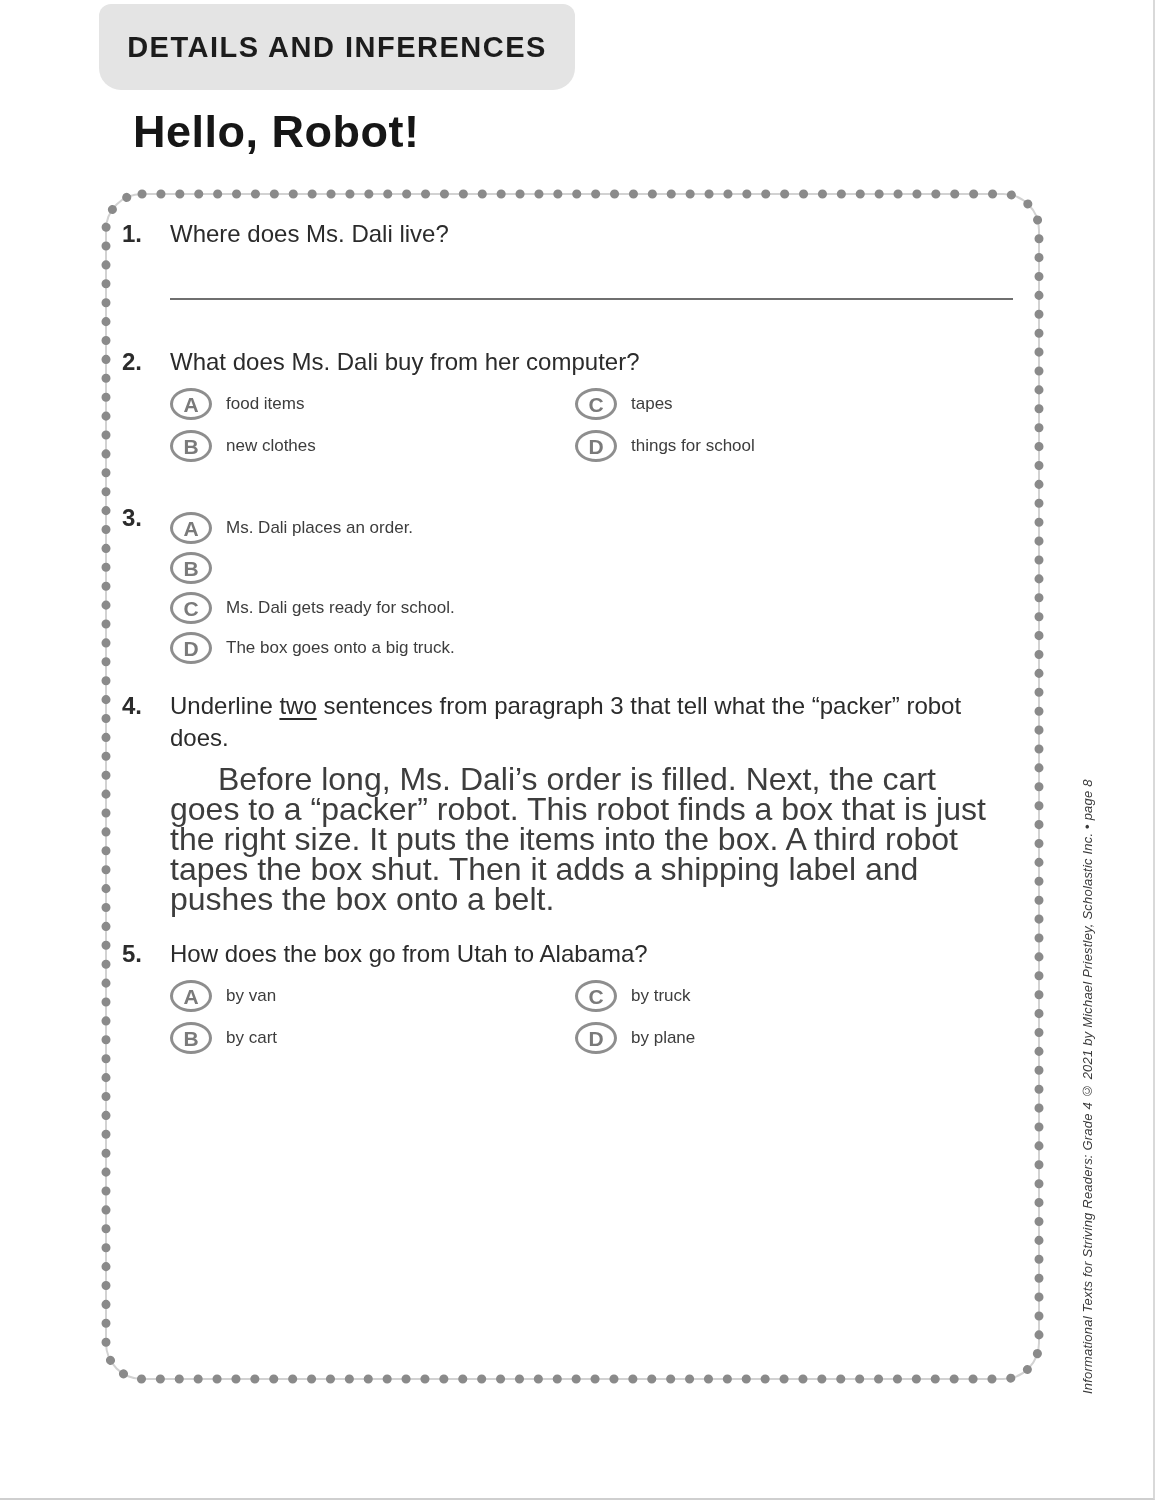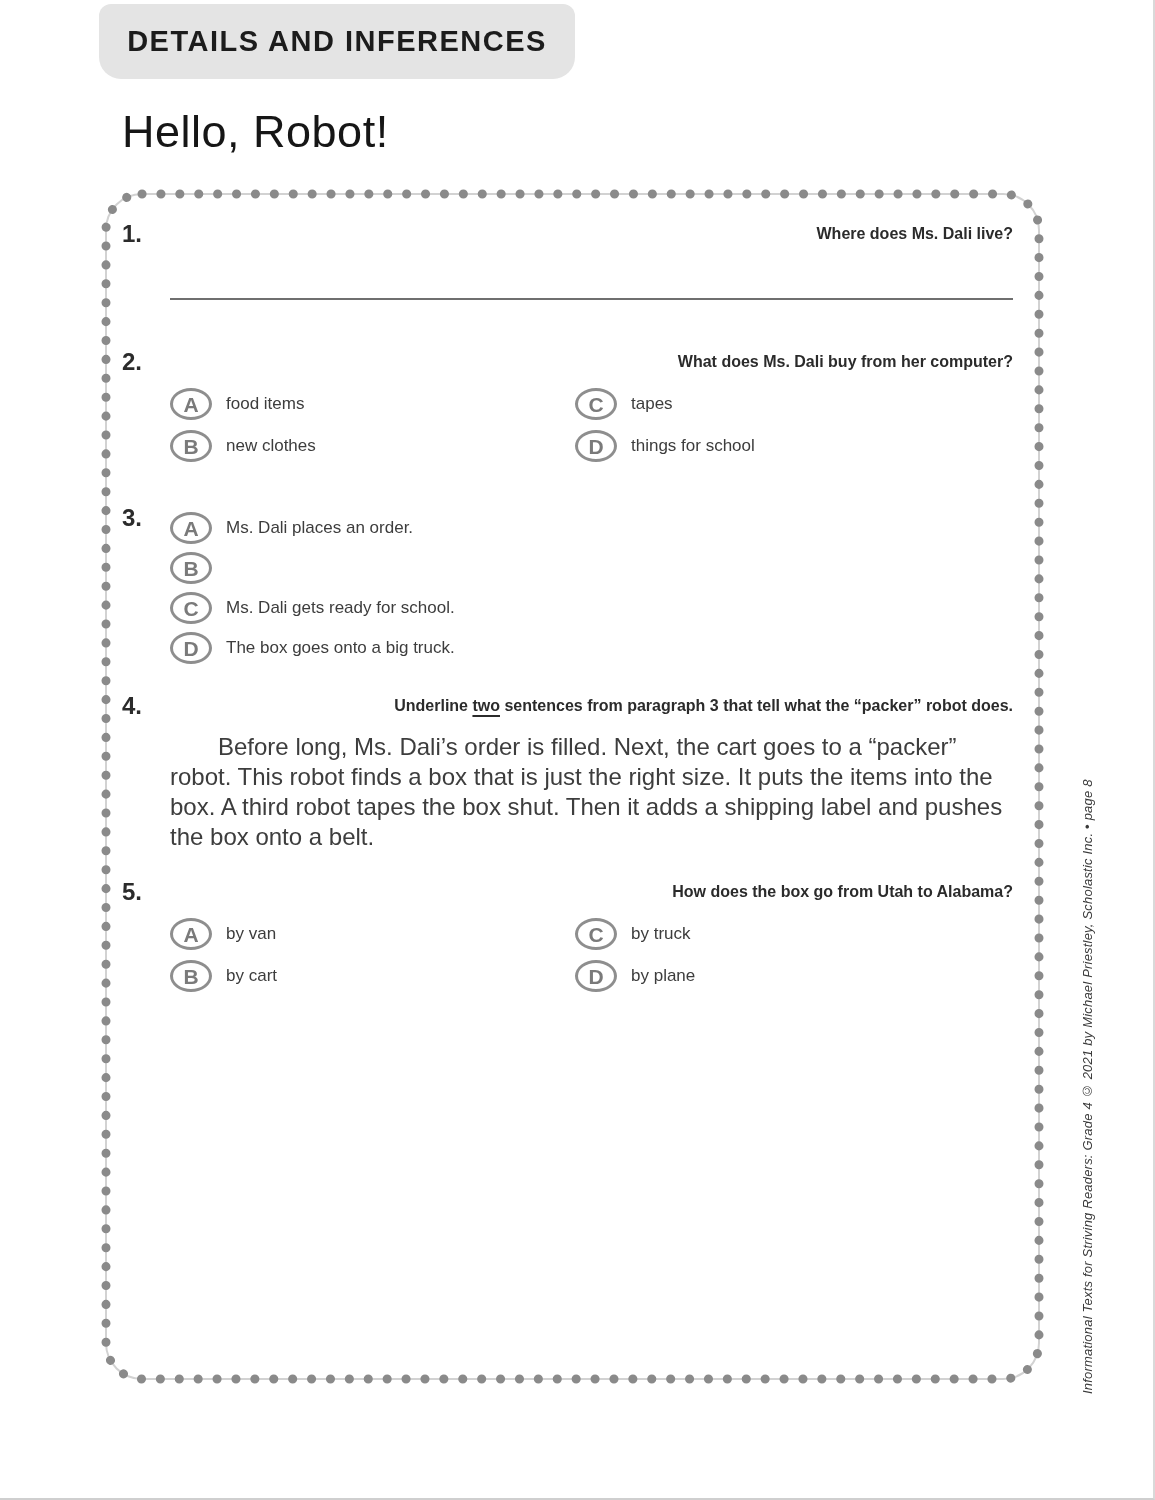--- a/index.html
+++ b/index.html
@@ -11,34 +11,34 @@
     color:#2b2b2b;
     overflow:hidden;
     box-sizing:border-box;
     border-right:2px solid #d9d9d9;
     border-bottom:2px solid #cfcfcf;
   }
 
   
   .tab{
     position:absolute;left:99px;top:4px;
-    width:476px;height:75px;
+    width:476px;height:86px;
     background:#e4e4e4;
     border-radius:12px 12px 22px 22px;
     display:flex;align-items:center;justify-content:center;
   }
   .tab span{
     font-size:29px;font-weight:bold;letter-spacing:1.5px;
     color:#1c1c1c;white-space:nowrap;
   }
 
   
   .title{
-    position:absolute;left:122px;top:106px;margin:0;
-    font-size:45px;font-weight:normal;color:#161616;
+    position:absolute;left:133px;top:106px;margin:0;
+    font-size:45px;font-weight:bold;color:#161616;
     letter-spacing:0.5px;
     text-align:center;
   }
 
   
   .qbox{
     position:absolute;left:100px;top:188px;
     width:945px;height:1197px;
   }
   .border-svg{position:absolute;left:0;top:0;}
@@ -50,23 +50,22 @@
   }
 
   .question{display:flex;}
   .qnum{
     width:48px;flex:0 0 48px;
     font-size:24px;font-weight:bold;color:#2b2b2b;
     line-height:32px;
   }
   .qbody{flex:1;max-width:845px;}
   .qprompt{
-    font-size:16px;font-weight:bold;color:#2b2b2b;
+    font-size:24px;font-weight:normal;color:#2b2b2b;
     line-height:32px;
-    text-align:right;
   }
   .qprompt .u{text-decoration:underline;text-underline-offset:4px;text-decoration-thickness:2px;}
 
   .answer-line{
     margin-top:48px;height:0;
     border-bottom:2px solid #6f6f6f;
     width:100%;
   }
 
   
@@ -97,21 +96,21 @@
     font-size:17px;color:#3d3d3d;
   }
 
   .q2{margin-top:46px;}
   .q3{margin-top:30px;}
   .q4{margin-top:18px;}
   .q5{margin-top:24px;}
 
   .passage{
     margin-top:10px;
-    font-size:24px;color:#3d3d3d;
+    font-size:32px;color:#3d3d3d;
     line-height:30px;
     text-indent:48px;
     max-width:845px;
   }
 
   
   .credit{
     position:absolute;left:1080px;top:778px;
     width:26px;height:616px;
     writing-mode:vertical-rl;

